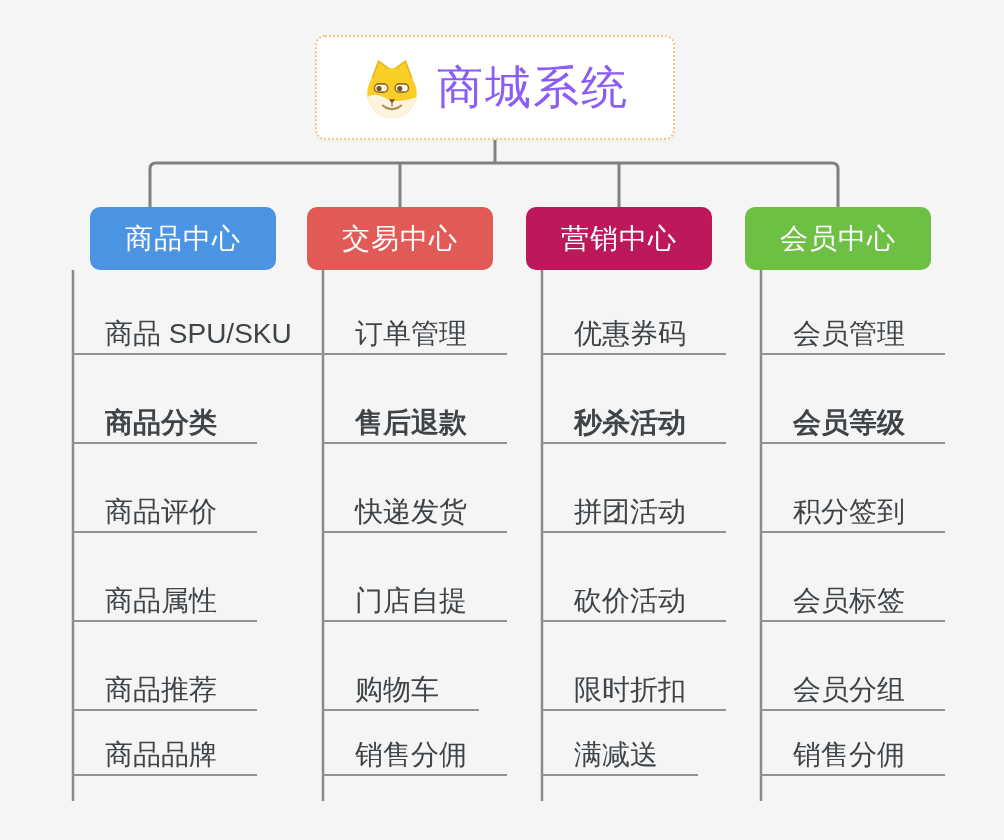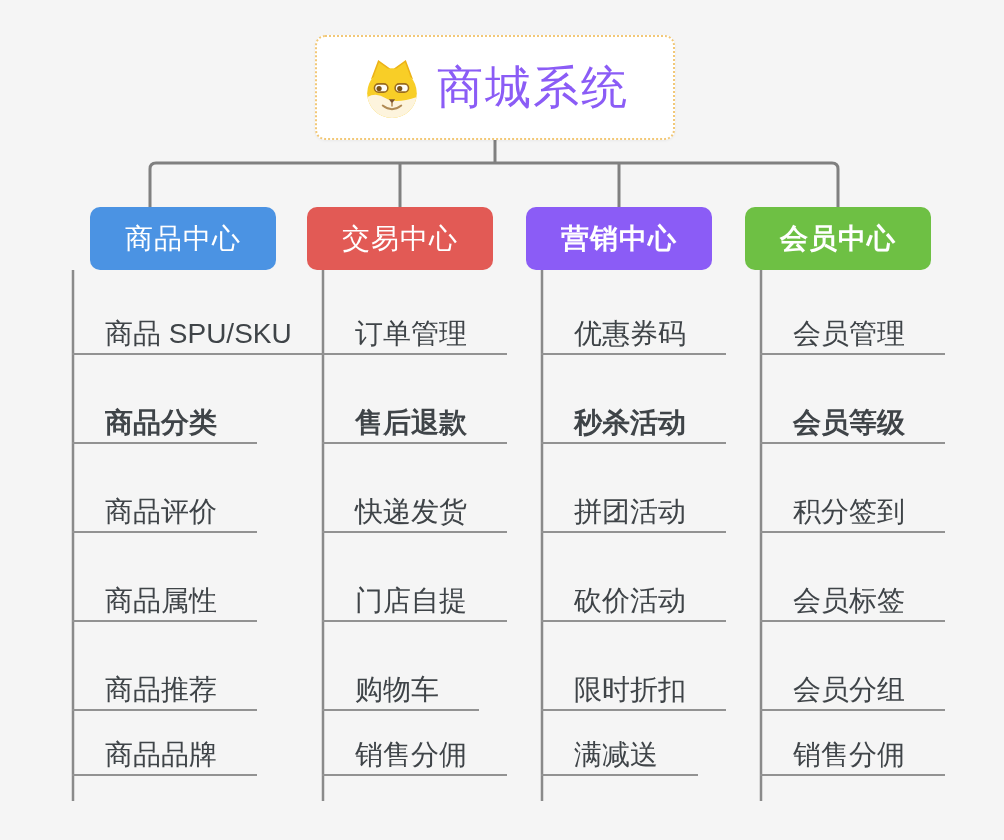--- a/index.html
+++ b/index.html
@@ -54,21 +54,21 @@
     align-items:center;
     justify-content:center;
     color:#ffffff;
     font-size:28px;
     letter-spacing:1px;
     cursor:pointer;
   }
   .bx0{left:57px;margin-left:33px;}
   .bx1{left:307px;}
   .bx2{left:526px;}
-  .bx3{left:745px;font-weight:bold;}
+  .bx3{left:745px;}
   
   .leaf-col{
     position:absolute;
     top:0;left:0;
     width:0;height:0;
   }
   .lc0{left:72px;}
   .lc1{left:322px;}
   .lc2{left:541px;}
   .lc3{left:760px;}
@@ -135,21 +135,21 @@
     </svg>
     <span class="root-title">商城系统</span>
   </div>
 
   <div class="branch-box bx0" style="background: rgb(75, 147, 227);">
     <span>商品中心</span>
   </div>
   <div class="branch-box bx1" style="background: rgb(226, 90, 85);">
     <span>交易中心</span>
   </div>
-  <div class="branch-box bx2" style="background: #8b5cf6; font-weight: bold;">
+  <div class="branch-box bx2" style="background: #be185d;">
     <span>营销中心</span>
   </div>
   <div class="branch-box bx3" style="background: rgb(110, 192, 68);">
     <span>会员中心</span>
   </div>
 
   <div class="leaf-col lc0">
     <span class="leaf-item r0">商品 SPU/SKU</span>
     <span class="leaf-item r1">商品分类</span>
     <span class="leaf-item r2">商品评价</span>

